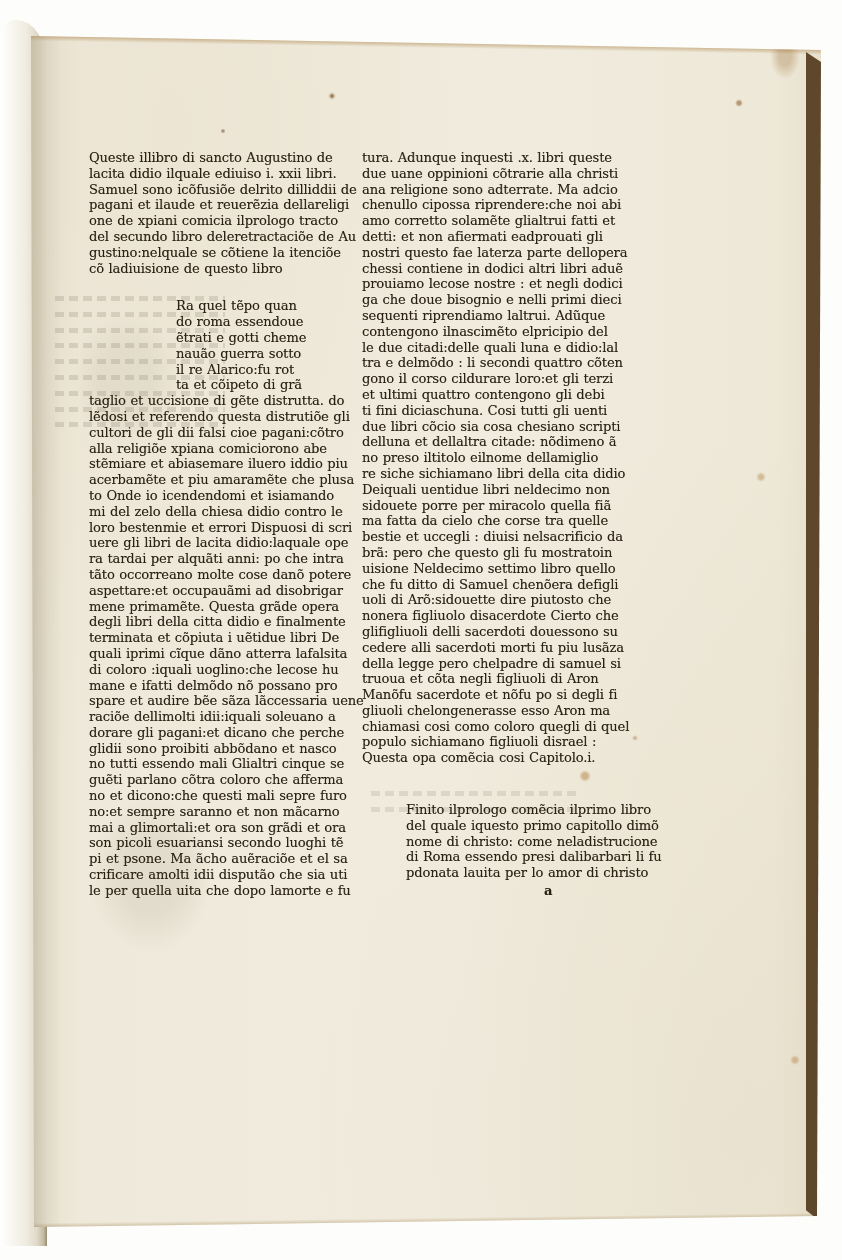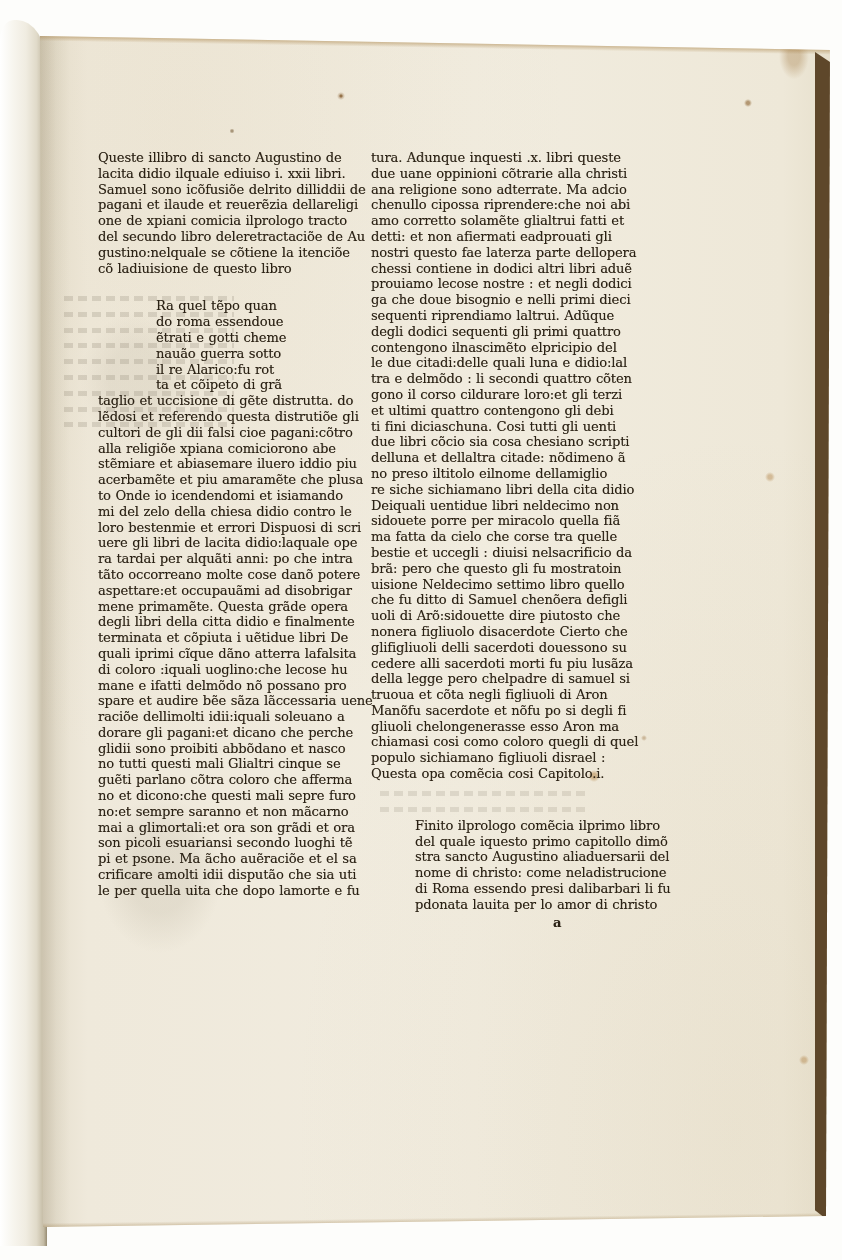--- a/index.html
+++ b/index.html
@@ -13,21 +13,21 @@
   
   .left-curl{
     position:absolute;left:0;top:20px;width:47px;height:1226px;
     background:linear-gradient(90deg,#ffffff 0%,#f7f5ee 28%,#f0ece1 55%,#e0dac9 78%,#c3baa3 93%,#968b72 100%);
     border-top-right-radius:30px 46px;
     border-top-left-radius:14px 20px;
   }
 
   
   .page{
-    position:absolute;left:40px;top:30px;width:790px;height:1200px;
+    position:absolute;left:31px;top:30px;width:790px;height:1200px;
     background:
       radial-gradient(ellipse at 18% 8%, rgba(205,185,140,0.10), transparent 42%),
       radial-gradient(ellipse at 88% 92%, rgba(200,180,140,0.12), transparent 45%),
       linear-gradient(90deg,#e4ddcb 0%,#efe9db 6%,#f1ecdf 55%,#eee8d8 94%,#e7e0cd 100%);
     clip-path:polygon(0px 6px, 790px 20px, 786px 1186px, 3px 1197px);
   }
   .gutter-shade{
     position:absolute;left:0;top:0;bottom:0;width:30px;
     background:linear-gradient(90deg,rgba(125,110,80,0.26),rgba(125,110,80,0.07) 55%,transparent);
   }
@@ -83,21 +83,21 @@
   
   .col{
     position:absolute;top:120px;width:272px;
     font-size:13px;line-height:15.8px;color:#2a2114;
     letter-spacing:-0.1px;word-spacing:0.6px;
     text-shadow:0.3px 0.3px 0 rgba(43,31,16,0.38);
   }
   .col-left{left:58px;}
   .col-right{left:331px;}
   .line{white-space:nowrap;height:15.8px;overflow:visible;}
-  .para-indent{margin-top:22px;margin-left:58px;}
+  .para-indent{margin-top:22px;margin-left:87px;}
   .para-finito{margin-top:36px;margin-left:44px;}
   .sig-line{margin-top:2px;padding-left:182px;font-weight:bold;letter-spacing:0;}
 </style>
 </head>
 <body>
 
 <div class="scene">
 
   <div class="left-curl"></div>
 
@@ -146,21 +146,21 @@
           <div class="line">mene primamẽte.  Questa grãde opera</div>
           <div class="line">degli libri della  citta didio e finalmente</div>
           <div class="line">terminata et cõpiuta i uẽtidue libri  De</div>
           <div class="line">quali iprimi cĩque dãno atterra lafalsita</div>
           <div class="line">di coloro :iquali uoglino:che lecose hu</div>
           <div class="line">mane e ifatti delmõdo nõ  possano pro</div>
           <div class="line">spare et audire bẽe sãza lãccessaria uene</div>
           <div class="line">raciõe  dellimolti  idii:iquali soleuano a</div>
           <div class="line">dorare gli pagani:et dicano  che perche</div>
           <div class="line">glidii sono proibiti abbõdano et  nasco</div>
-          <div class="line">no tutti questi mali  Glialtri cinque se</div>
+          <div class="line">no tutti essendo mali  Glialtri cinque se</div>
           <div class="line">guẽti parlano cõtra coloro che  afferma</div>
           <div class="line">no et dicono:che questi mali  sepre furo</div>
           <div class="line">no:et sempre saranno et non  mãcarno</div>
           <div class="line">mai a glimortali:et ora son grãdi et ora</div>
           <div class="line">son picoli esuariansi secondo  luoghi tẽ</div>
           <div class="line">pi et psone. Ma ãcho auẽraciõe et el sa</div>
           <div class="line">crificare amolti idii disputão che sia uti</div>
           <div class="line">le per quella uita che dopo lamorte e fu</div>
         </div>
     </div>
@@ -171,21 +171,20 @@
           <div class="line">due uane oppinioni cõtrarie alla christi</div>
           <div class="line">ana religione sono adterrate. Ma adcio</div>
           <div class="line">chenullo cipossa riprendere:che noi abi</div>
           <div class="line">amo corretto solamẽte  glialtrui fatti et</div>
           <div class="line">detti:  et non  afiermati  eadprouati gli</div>
           <div class="line">nostri questo fae laterza parte dellopera</div>
           <div class="line">chessi contiene in dodici altri libri aduẽ</div>
           <div class="line">prouiamo lecose nostre : et negli dodici</div>
           <div class="line">ga che doue bisognio e nelli primi dieci</div>
           <div class="line">sequenti riprendiamo laltrui.  Adũque</div>
-          <div class="line">degli dodici sequenti gli  primi quattro</div>
           <div class="line">contengono ilnascimẽto  elpricipio del</div>
           <div class="line">le due citadi:delle quali luna e didio:lal</div>
           <div class="line">tra e delmõdo : li secondi quattro cõten</div>
           <div class="line">gono il corso cildurare loro:et gli  terzi</div>
           <div class="line">et ultimi quattro  contengono  gli debi</div>
           <div class="line">ti fini diciaschuna.  Cosi tutti gli uenti</div>
           <div class="line">due libri cõcio  sia cosa  chesiano scripti</div>
           <div class="line">delluna et dellaltra citade:  nõdimeno ã</div>
           <div class="line">no preso  iltitolo  eilnome  dellamiglio</div>
           <div class="line">re siche sichiamano libri della cita didio</div>
@@ -204,21 +203,20 @@
           <div class="line">truoua et cõta negli  figliuoli di  Aron</div>
           <div class="line">Manõfu sacerdote et nõfu po si degli fi</div>
           <div class="line">gliuoli chelongenerasse esso  Aron ma</div>
           <div class="line">chiamasi cosi como coloro quegli di quel</div>
           <div class="line">populo  sichiamano  figliuoli  disrael :</div>
           <div class="line">Questa opa comẽcia cosi  Capitolo.i.</div>
         </div>
       <div class="para para-finito">
           <div class="line">Finito ilprologo comẽcia ilprimo libro</div>
           <div class="line">del quale iquesto primo capitollo dimõ</div>
-          <div class="line">stra sancto Augustino aliaduersarii del</div>
           <div class="line">nome di christo:  come  neladistrucione</div>
           <div class="line">di  Roma essendo presi dalibarbari li fu</div>
           <div class="line">pdonata lauita per lo amor di christo</div>
         </div>
       <div class="line sig-line">a</div>
     </div>
   </div>
 
 </div>
 

